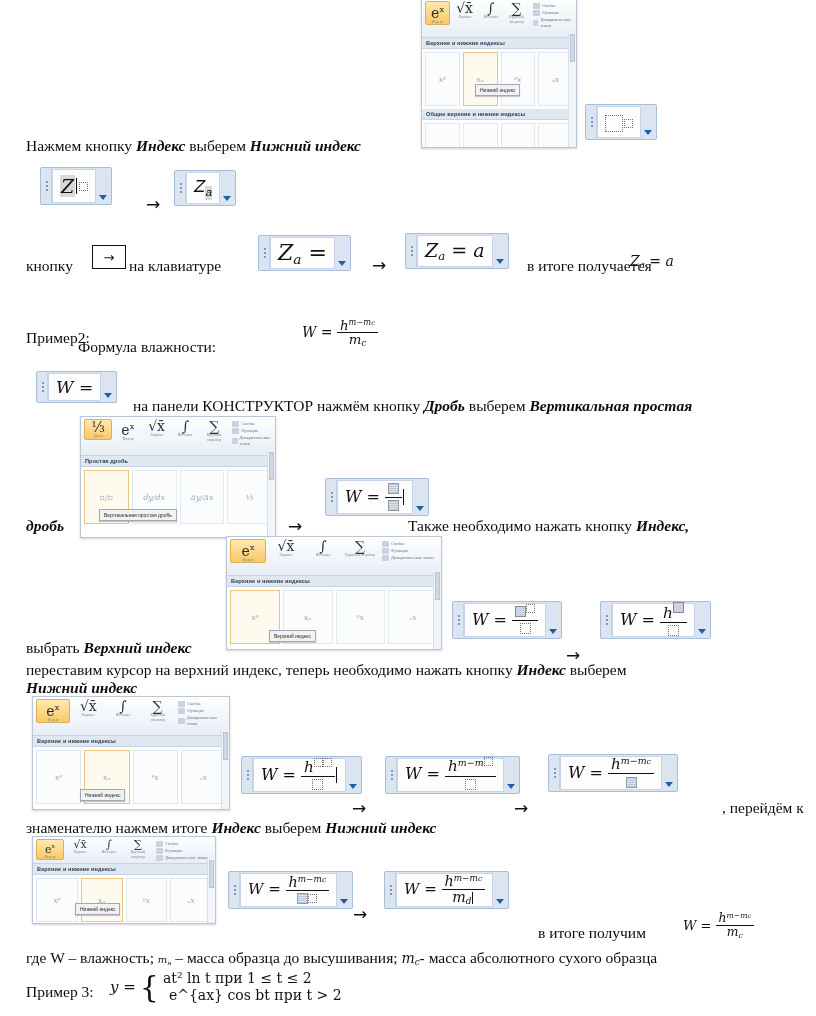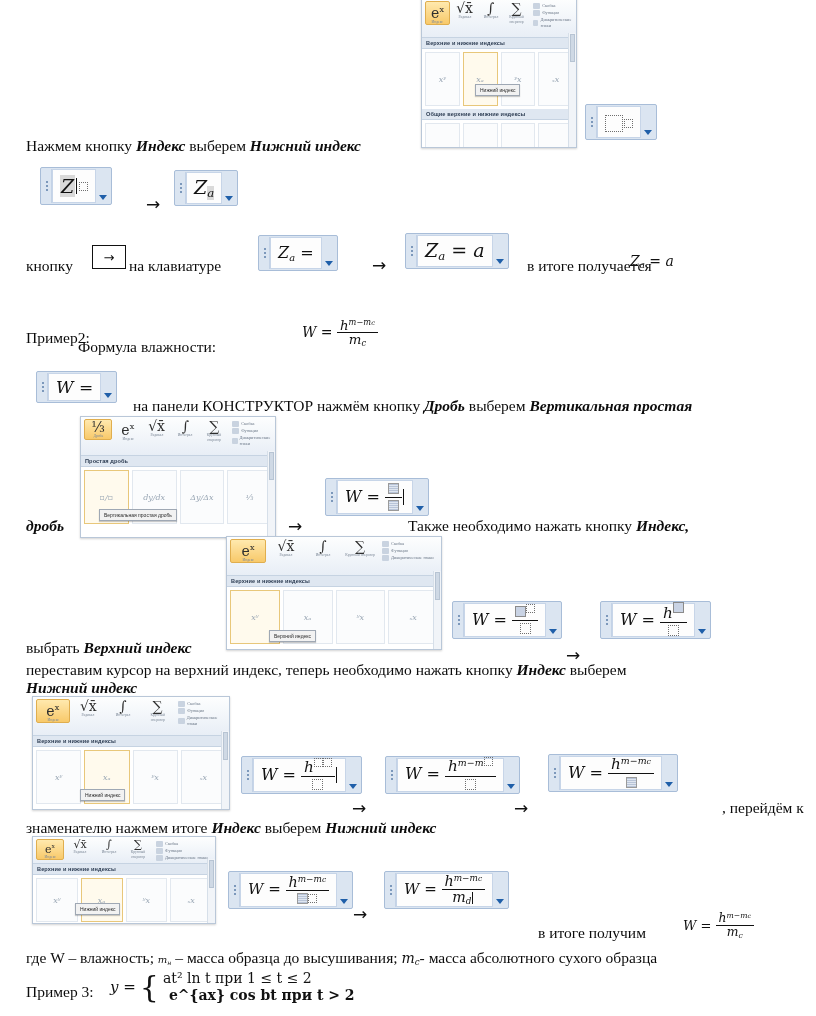--- a/index.html
+++ b/index.html
@@ -201,40 +201,40 @@
 
   <div class="abs arrow" style="left:146px;top:194px;"><span>→</span></div>
 
   <div class="eqbox" style="left:174px;top:170px;height:32px;">
     <div class="tab">
         <i></i>
         <i></i>
         <i></i>
       </div>
     <div class="field">
-      <span class="math" style="font-size:19px;"><span>Z</span><span class="sub" style="background:#d9d9d9;">a</span></span>
+      <span class="math" style="font-size:19px;font-family:Liberation Mono, monospace;"><span>Z</span><span class="sub" style="background:#d9d9d9;">a</span></span>
     </div>
     <div class="drop"></div>
   </div>
 
 
   <div class="abs txt" style="left:26px;top:256px;">кнопку</div>
   <div class="keycap" style="left:92px;top:245px;width:32px;height:22px;">
       <span>→</span>
     </div>
   <div class="abs txt" style="left:129px;top:256px;">на клавиатуре</div>
 
   <div class="eqbox" style="left:258px;top:235px;height:32px;">
     <div class="tab">
         <i></i>
         <i></i>
         <i></i>
       </div>
     <div class="field">
-      <span class="math" style="font-size:16px;"><span>Z</span><span class="sub">a</span>&nbsp;<span class="op">=</span></span>
+      <span class="math" style="font-size:22px;"><span>Z</span><span class="sub">a</span>&nbsp;<span class="op">=</span></span>
     </div>
     <div class="drop"></div>
   </div>
 
   <div class="abs arrow" style="left:372px;top:255px;"><span>→</span></div>
 
   <div class="eqbox" style="left:405px;top:233px;height:32px;">
     <div class="tab">
         <i></i>
         <i></i>
@@ -595,17 +595,17 @@
   <div class="abs txt" style="left:26px;top:948px;">
     <span>где W – влажность; </span><span class="math" style="font-size:10px;">m<span class="sub">н</span></span><span> – масса образца до высушивания; </span><span class="math" style="font-size:14px;">m<span class="sub">c</span></span><span>- масса абсолютного сухого образца</span>
   </div>
 
   <div class="abs txt" style="left:26px;top:982px;">Пример 3:</div>
   <div class="abs" style="left:110px;top:970px;">
     <span class="math" style="font-size:15px;vertical-align:middle;">y =</span>
     <span style="display:inline-block;vertical-align:middle;font-family:'DejaVu Serif',serif;font-size:30px;line-height:30px;font-weight:300;">{</span>
     <span style="display:inline-block;vertical-align:middle;font-family:'DejaVu Serif',serif;font-size:14px;line-height:17px;">
       <span style="display:block;">at² ln t   при 1 ≤ t ≤ 2</span>
-      <span style="display:block;padding-left:6px;font-weight:bold;">e^{ax} cos bt при t &gt; 2</span>
+      <span style="display:block;padding-left:6px;">e^{ax} cos bt при t &gt; 2</span>
     </span>
   </div>
 
 </div>
 
 </body></html>

